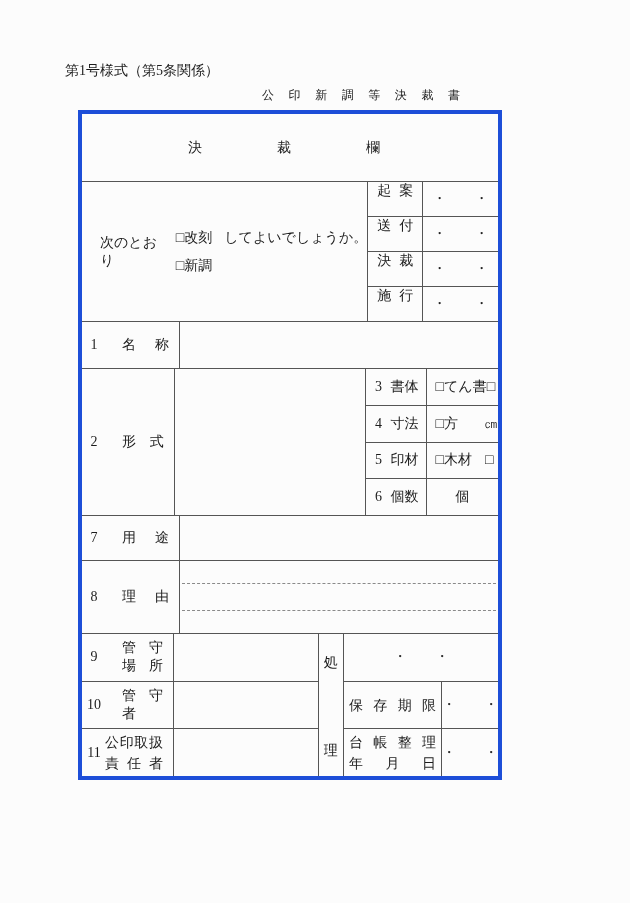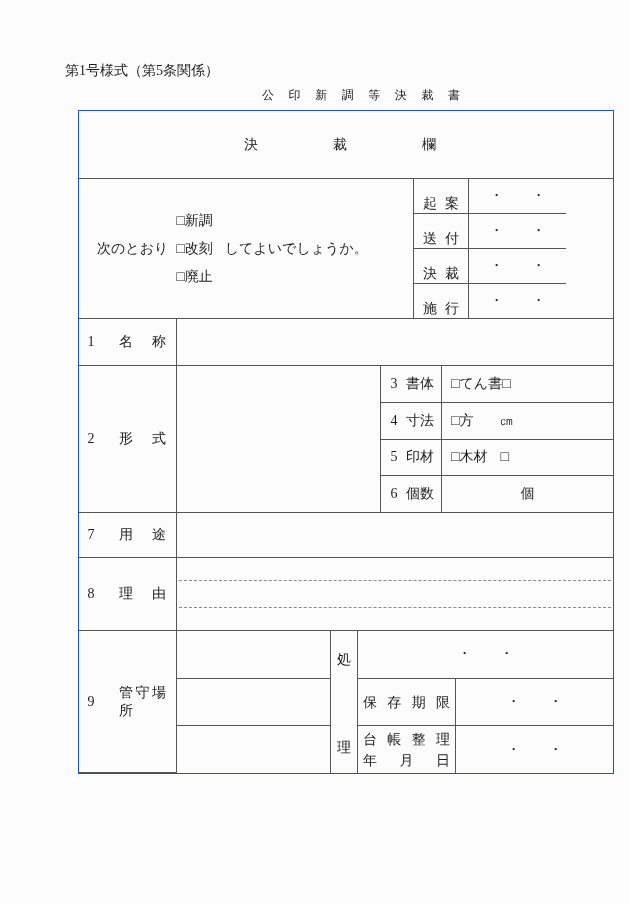--- a/index.html
+++ b/index.html
@@ -6,38 +6,38 @@
   html,body { background:#fcfcfc; }
   body {
     width:630px; height:903px; position:relative;
     font-family:"Liberation Serif","DejaVu Serif",serif;
     color:#1c1c1c; font-size:14px; overflow:hidden;
   }
   .jlabel { text-align:justify; text-align-last:justify; }
   .form-number { position:absolute; left:65px; top:62px; }
   .doc-title { position:absolute; left:214px; top:87px; width:198px; font-size:12px;margin-left:48px; }
   .ftable {
-    position:absolute; left:78px; top:110px; width:536px;
-    border:1px solid #1d4ed8; display:flex; flex-direction:column;
+    position:absolute; left:78px; top:110px; width:424px;
+    border:4px solid #1d4ed8; display:flex; flex-direction:column;
   }
   .bb { border-bottom:1px solid #555; }
   .br { border-right:1px solid #555; }
   
   .rowA { height:68px; display:flex; align-items:center; justify-content:center; }
   .rowA .hdr { width:192px; margin-right:12px; }
   
   .rowB { height:140px; display:flex; }
   .proposal-cell { width:335px; display:flex; align-items:center; }
   .proposal-prefix { margin-left:18px; }
   .options { margin-left:8px; }
   .opt-line { line-height:28px; white-space:nowrap; }
   .opt-suffix { margin-left:12px; }
   .steps { width:152px; display:flex; flex-direction:column; }
   .step { flex:1; display:flex; }
-  .step-label { width:55px; display:flex; align-items:flex-end; }
+  .step-label { width:55px; display:flex; align-items:flex-start; }
   .step-label span { flex:1; padding:0 9px; }
   .step-date { flex:1; display:flex; align-items:center; justify-content:center; }
   
   .lcell { width:98px; display:flex; align-items:center; padding:0 10px 0 4px; }
   .no { width:16px; text-align:center; flex:none; }
   .lbl { flex:1; margin-left:20px; }
   .lbl2 { flex:1; margin-left:3px; line-height:21px; }
   .fill { flex:1; }
   
   .row1 { height:47px; display:flex; }
@@ -83,27 +83,24 @@
 
   <div class="rowA bb">
     <span class="hdr jlabel">決裁欄</span>
   </div>
 
   <div class="rowB bb">
     <div class="proposal-cell br">
       <span class="proposal-prefix">次のとおり</span>
       <div class="options">
         <div class="opt-line">
+          <span>□</span><span>改刻</span><span class="opt-suffix">してよいでしょうか。</span>
+        </div>
+        <div class="opt-line">
           <span>□</span><span>新調</span>
-        </div>
-        <div class="opt-line">
-          <span>□</span><span>改刻</span><span class="opt-suffix">してよいでしょうか。</span>
-        </div>
-        <div class="opt-line">
-          <span>□</span><span>廃止</span>
         </div>
       </div>
     </div>
     <div class="steps">
       <div class="step bb">
         <div class="step-label br">
             <span class="jlabel">起案</span>
           </div>
         <div class="step-date">・　　・</div>
       </div>
@@ -206,20 +203,31 @@
       <div class="dash d2"></div>
     </div>
   </div>
 
   <div class="rows911">
     <div class="col col-llabel br">
       <div class="cell3 bb lcell" style="width:auto">
         <span class="no">9</span>
         <span class="lbl jlabel">管守場所</span>
       </div>
+      <div class="cell3 bb lcell" style="width:auto">
+        <span class="no">10</span>
+        <span class="lbl jlabel">管守者</span>
+      </div>
+      <div class="cell3 lcell" style="width:auto">
+        <span class="no">11</span>
+        <span class="lbl2">
+          <div class="line jlabel">公印取扱</div>
+          <div class="line jlabel">責任者</div>
+        </span>
+      </div>
     </div>
     <div class="col col-lvalue br">
       <div class="cell3 bb"></div>
       <div class="cell3 bb"></div>
       <div class="cell3"></div>
     </div>
     <div class="col-shori br">
       <span>処</span>
       <span>理</span>
     </div>

